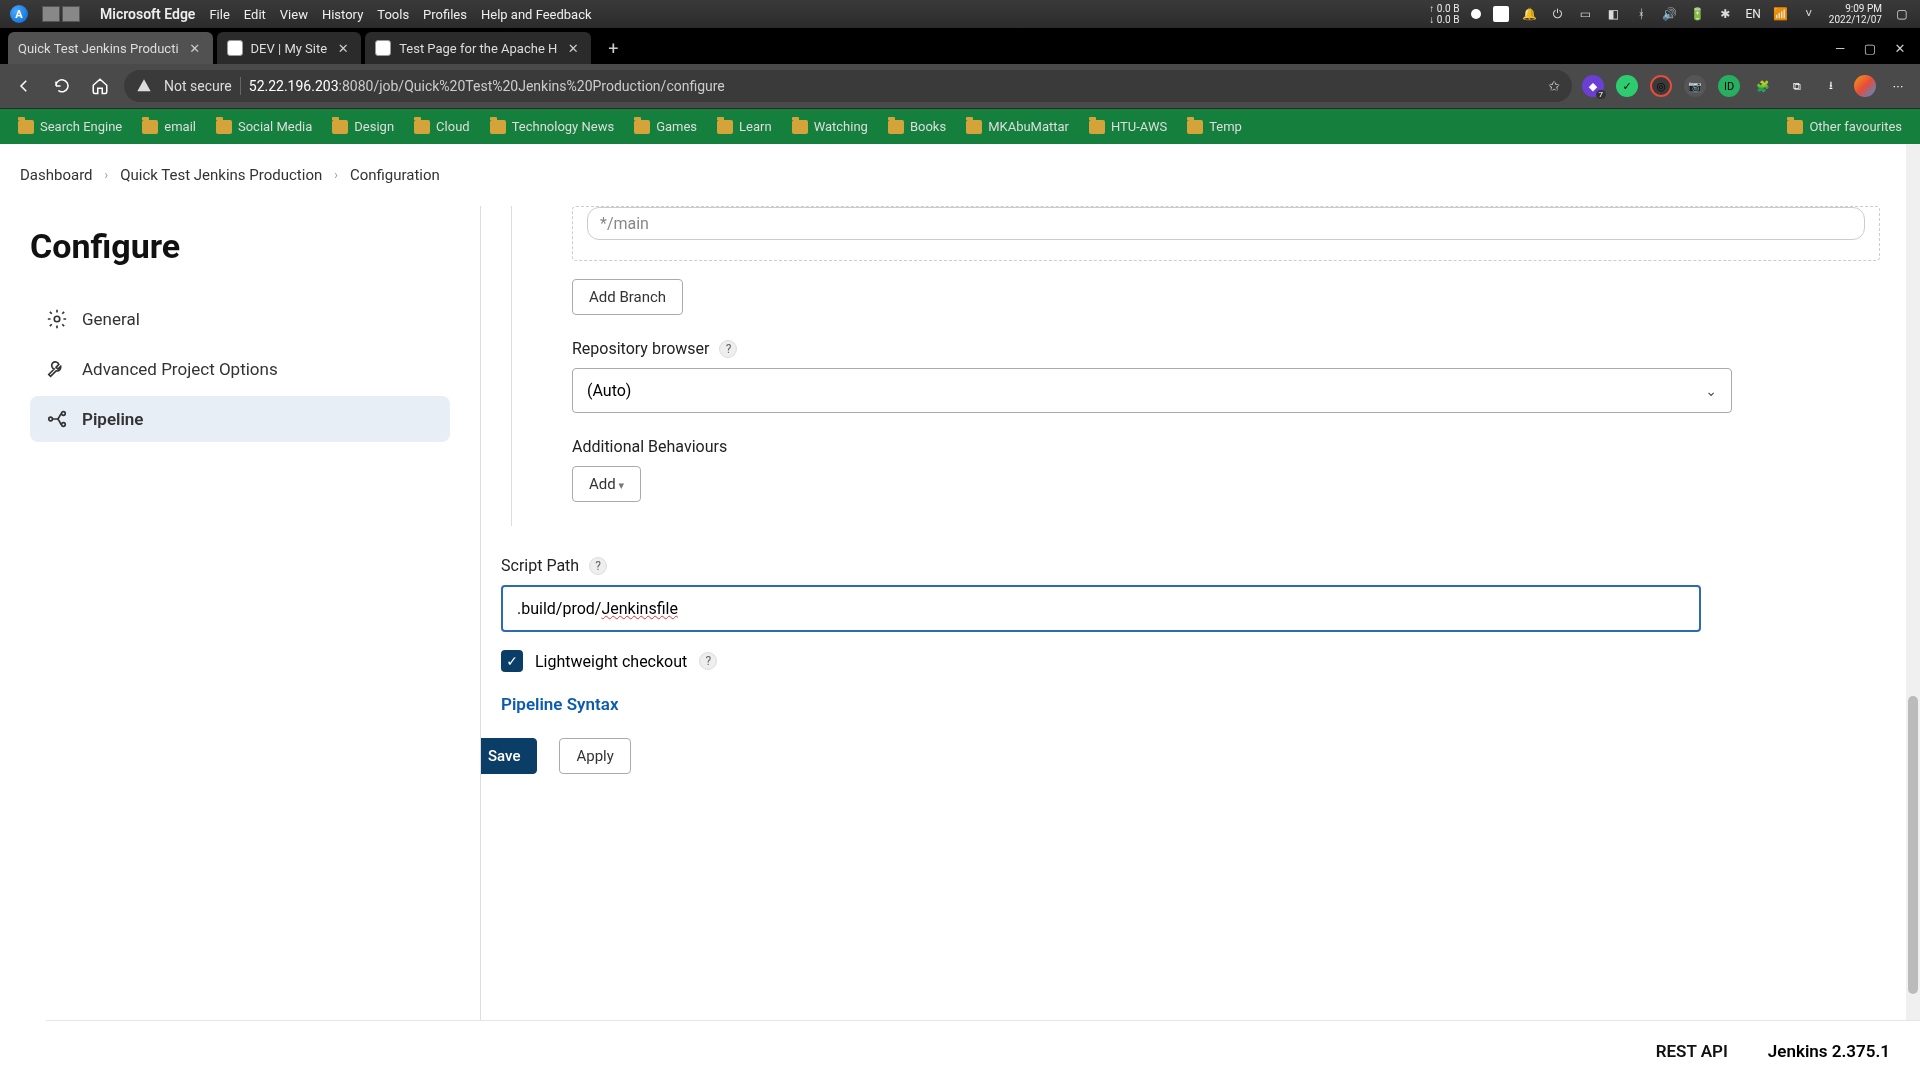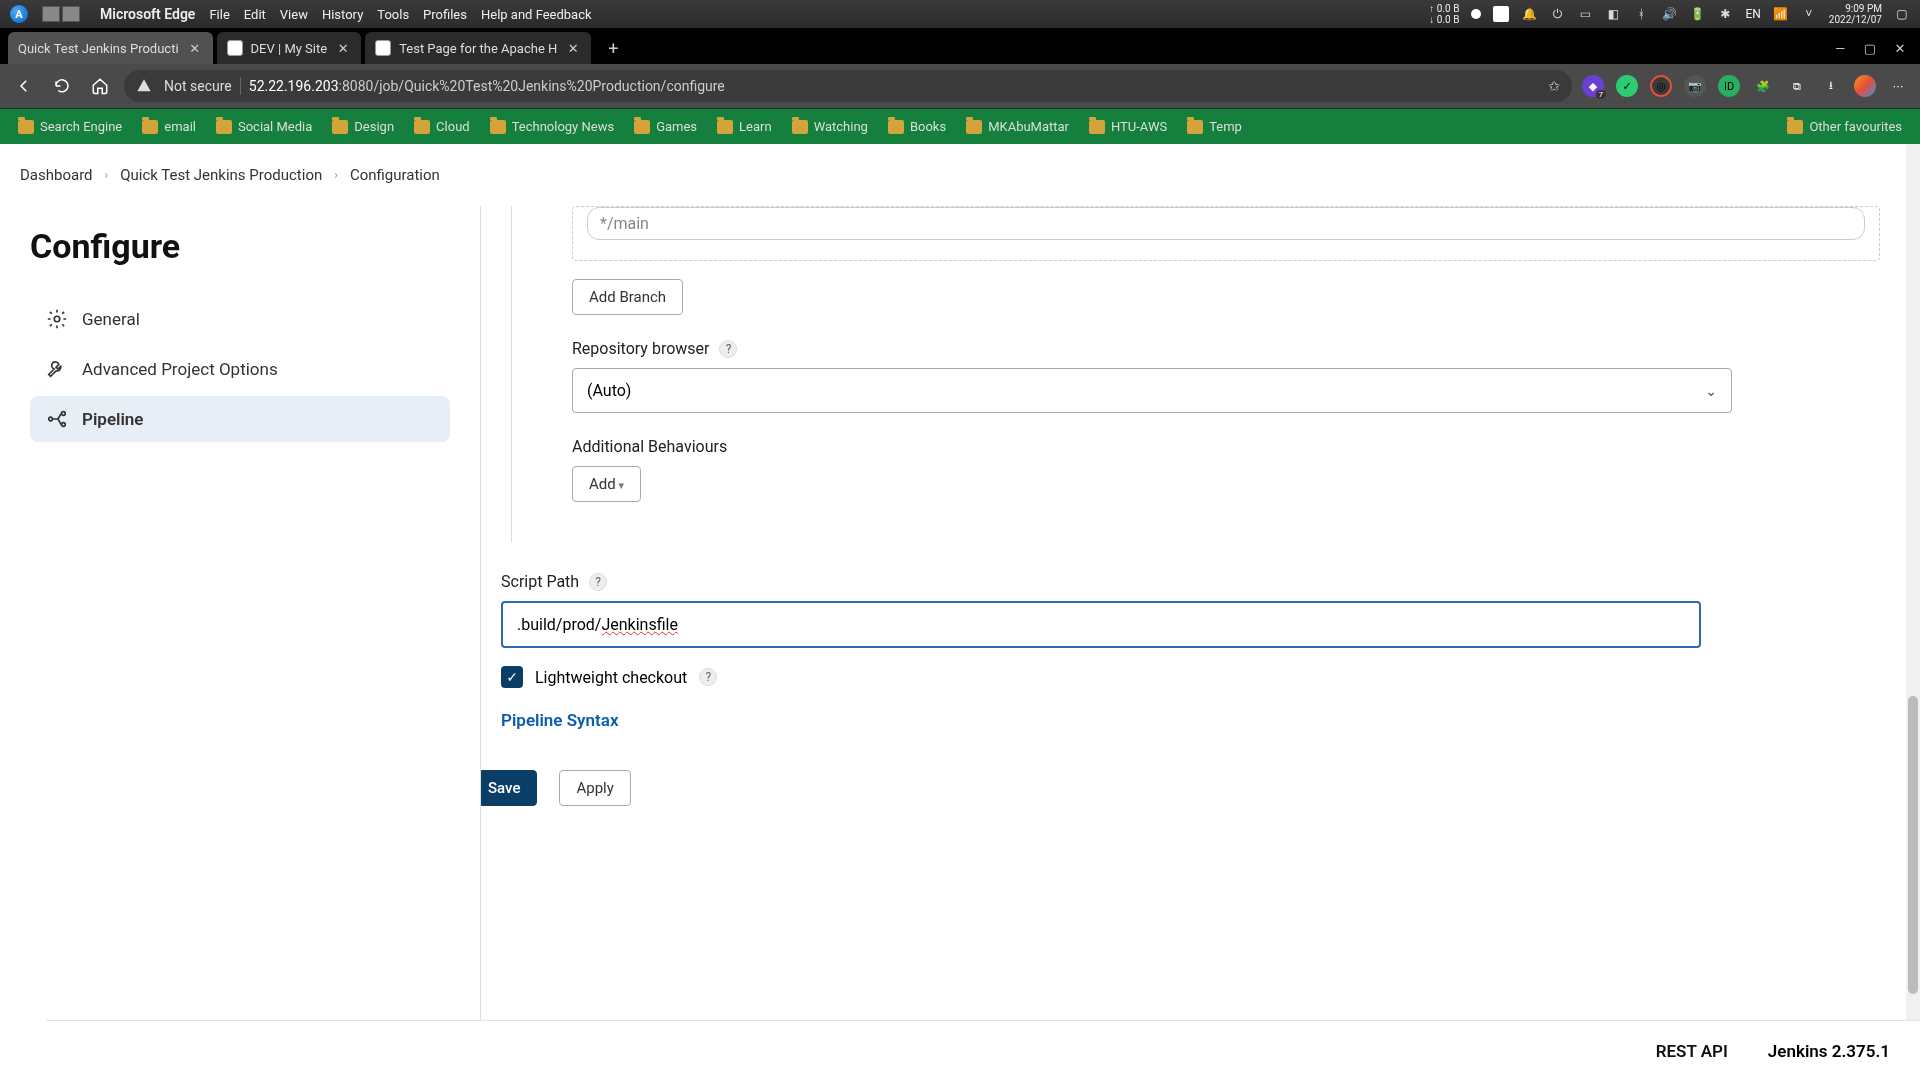--- a/index.html
+++ b/index.html
@@ -69,21 +69,21 @@
 .navitem .nicon { width:22px;height:22px;display:flex;align-items:center;justify-content:center;}
 .navitem .nicon svg{width:22px;height:22px;stroke:#333;fill:none;stroke-width:1.8;}
 
 .main { flex:1; padding:0 40px 20px 20px; overflow-y:auto; border-left:1px solid #ddd; margin-left:0;}
 .dashedbox { border:1px dashed #ccc; border-radius:4px; padding:0 14px 14px 14px; margin-bottom:18px; margin-left:30px;}
 .branchfield { border:1px solid #ccc; border-radius:12px; padding:6px 12px; color:#888; margin-bottom:6px;}
 .btn { border:1px solid #aaa; background:#fff; padding:8px 16px; border-radius:4px; font-size:15px; cursor:pointer; color:#333;}
 .btn.primary { background:#0b3e66; color:#fff; border-color:#0b3e66; font-weight:500;}
 .btn.drop::after{content:' ▾';color:#777;font-size:11px;}
 .addbranch { margin-left:30px; margin-bottom:24px;}
-.fieldrow { margin-left:30px; margin-bottom:20px;}
+.fieldrow { margin-left:30px; margin-bottom:4px;}
 .fieldrow.noleft { margin-left:0;}
 .label { font-size:16px; color:#222; display:flex; align-items:center; gap:10px; margin-bottom:10px;}
 .help { width:18px;height:18px;border-radius:50%;background:#eee;color:#666;display:inline-flex;align-items:center;justify-content:center;font-size:12px;cursor:pointer;border:1px solid #ddd;}
 .select { border:1px solid #aaa; border-radius:4px; padding:12px 14px; font-size:16px; display:flex; align-items:center; justify-content:space-between; cursor:pointer; width:100%; max-width:1160px;}
 .select .caret{font-size:14px;color:#555;}
 .textinput { border:2px solid #2b6cb0; border-radius:4px; padding:12px 14px; font-size:16px; width:100%; max-width:1200px; outline:none;}
 .spellerr{text-decoration:underline wavy #d33;text-decoration-thickness:1px;text-align:center;}
 .checkbox-row{display:flex;align-items:center;gap:12px;margin-top:18px;}
 .chk{width:22px;height:22px;background:#0b3e66;border-radius:4px;display:flex;align-items:center;justify-content:center;color:#fff;font-size:14px;cursor:pointer;}
 .link{color:#0b5cad;font-weight:600;font-size:17px;cursor:pointer;margin-top:22px;display:inline-block;}

